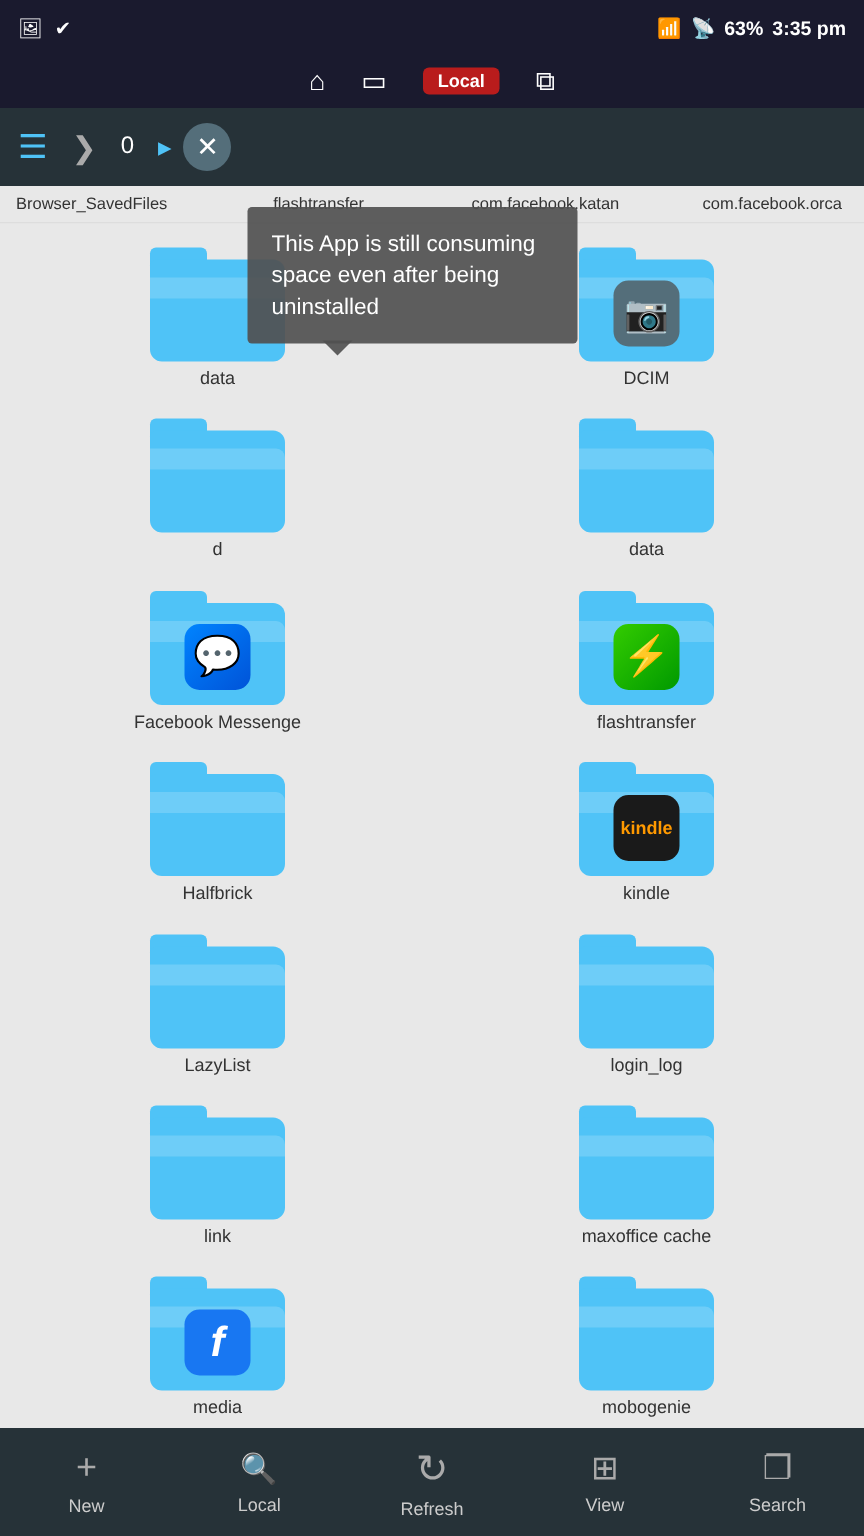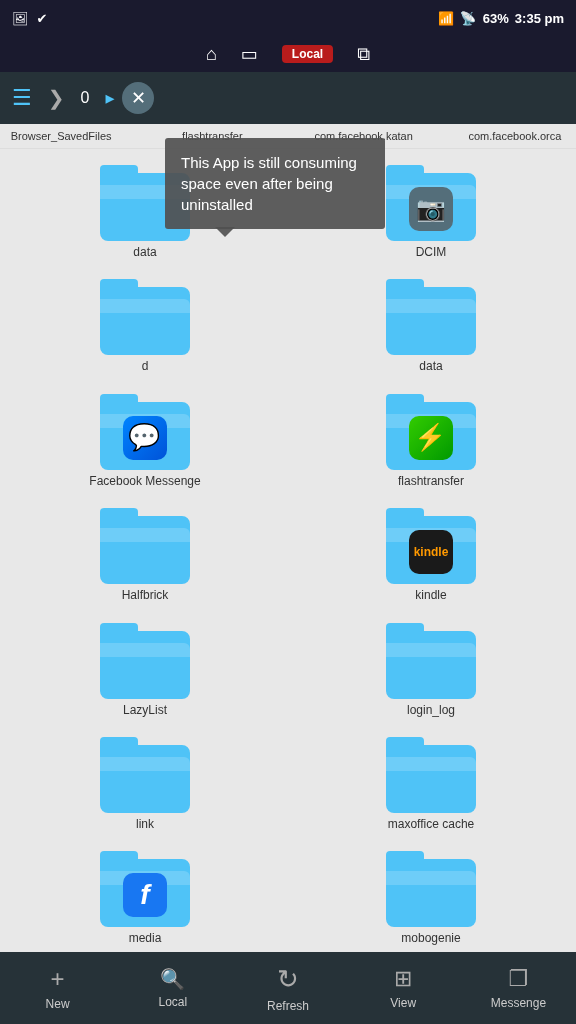--- a/index.html
+++ b/index.html
@@ -504,15 +504,15 @@
   <div class="bottom-btn">
     <span class="bottom-btn-icon" style="font-size:26px;">↻</span>
     <span class="bottom-btn-label">Refresh</span>
   </div>
   <div class="bottom-btn">
     <span class="bottom-btn-icon" style="font-size:22px;">⊞</span>
     <span class="bottom-btn-label">View</span>
   </div>
   <div class="bottom-btn">
     <span class="bottom-btn-icon" style="font-size:22px;">❐</span>
-    <span class="bottom-btn-label">Messenge</span>
+    <span class="bottom-btn-label">Search</span>
   </div>
 </div>
 
 </body></html>

